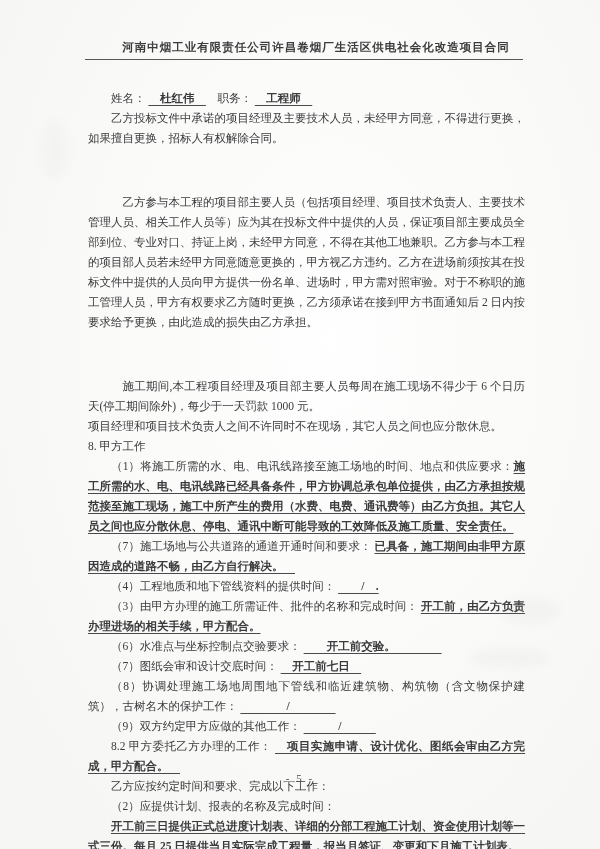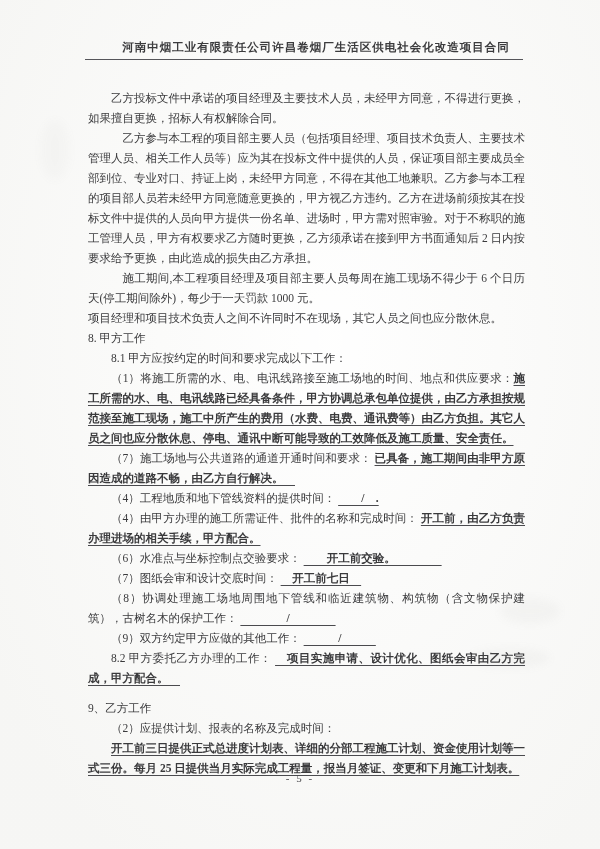--- a/index.html
+++ b/index.html
@@ -45,21 +45,21 @@
     text-align: justify;
   }
   .para {
     margin: 0;
     font-size: 11.5px;
     line-height: 20px;
     color: #3a3a3c;
   }
   .para.i0 { text-indent: 0; }
   .para.i2 { text-indent: 2em; }
-  .para.i3 { text-indent: 3em; }
+  .para.i3 { text-indent: 3em; margin-top: 44px; }
   .para.gap { margin-top: 10px; }
   .seg { white-space: pre-wrap; }
   .seg.fill {
     font-weight: bold;
     text-decoration: underline;
     text-decoration-color: #4a4a4e;
     text-decoration-thickness: 1px;
     text-underline-offset: 3px;
   }
   .page-number {
@@ -86,36 +86,36 @@
   .smudge.s3 { top: 120px; left: 40px;  width: 30px; height: 60px; opacity: 0.04; }
 </style>
 </head>
 <body>
 
 <div class="page">
   <div class="header-title">河南中烟工业有限责任公司许昌卷烟厂生活区供电社会化改造项目合同</div>
   <div class="header-rule"></div>
 
   <div class="doc-body">
+      <p class="para i2"><span class="seg">姓名： </span><span class="seg fill">　杜红伟　</span><span class="seg">　职务： </span><span class="seg fill">　工程师　</span></p>
       <p class="para i2"><span class="seg">乙方投标文件中承诺的项目经理及主要技术人员，未经甲方同意，不得进行更换，如果擅自更换，招标人有权解除合同。</span></p>
       <p class="para i3"><span class="seg">乙方参与本工程的项目部主要人员（包括项目经理、项目技术负责人、主要技术管理人员、相关工作人员等）应为其在投标文件中提供的人员，保证项目部主要成员全部到位、专业对口、持证上岗，未经甲方同意，不得在其他工地兼职。乙方参与本工程的项目部人员若未经甲方同意随意更换的，甲方视乙方违约。乙方在进场前须按其在投标文件中提供的人员向甲方提供一份名单、进场时，甲方需对照审验。对于不称职的施工管理人员，甲方有权要求乙方随时更换，乙方须承诺在接到甲方书面通知后 2 日内按要求给予更换，由此造成的损失由乙方承担。</span></p>
       <p class="para i3"><span class="seg">施工期间,本工程项目经理及项目部主要人员每周在施工现场不得少于 6 个日历天(停工期间除外)，每少于一天罚款 1000 元。</span></p>
       <p class="para i0"><span class="seg">项目经理和项目技术负责人之间不许同时不在现场，其它人员之间也应分散休息。</span></p>
       <p class="para i0"><span class="seg">8. 甲方工作</span></p>
-      <p class="para i2"><span class="seg">8.1 甲方应按约定的时间和要求完成以下工作：</span></p>
       <p class="para i2"><span class="seg">（1）将施工所需的水、电、电讯线路接至施工场地的时间、地点和供应要求：</span><span class="seg fill">施工所需的水、电、电讯线路已经具备条件，甲方协调总承包单位提供，由乙方承担按规范接至施工现场，施工中所产生的费用（水费、电费、通讯费等）由乙方负担。其它人员之间也应分散休息、停电、通讯中断可能导致的工效降低及施工质量、安全责任。</span></p>
       <p class="para i2"><span class="seg">（7）施工场地与公共道路的通道开通时间和要求： </span><span class="seg fill">已具备，施工期间由非甲方原因造成的道路不畅，由乙方自行解决。　</span></p>
       <p class="para i2"><span class="seg">（4）工程地质和地下管线资料的提供时间： </span><span class="seg fill">　　/　.</span></p>
-      <p class="para i2"><span class="seg">（4）由甲方办理的施工所需证件、批件的名称和完成时间： </span><span class="seg fill">开工前，由乙方负责办理进场的相关手续，甲方配合。</span></p>
+      <p class="para i2"><span class="seg">（3）由甲方办理的施工所需证件、批件的名称和完成时间： </span><span class="seg fill">开工前，由乙方负责办理进场的相关手续，甲方配合。</span></p>
       <p class="para i2"><span class="seg">（6）水准点与坐标控制点交验要求： </span><span class="seg fill">　　开工前交验。　　　　</span></p>
       <p class="para i2"><span class="seg">（7）图纸会审和设计交底时间： </span><span class="seg fill">　开工前七日　</span></p>
       <p class="para i2"><span class="seg">（8）协调处理施工场地周围地下管线和临近建筑物、构筑物（含文物保护建筑），古树名木的保护工作： </span><span class="seg fill">　　　　/　　　　</span></p>
       <p class="para i2"><span class="seg">（9）双方约定甲方应做的其他工作： </span><span class="seg fill">　　　/　　　</span></p>
       <p class="para i2"><span class="seg">8.2 甲方委托乙方办理的工作： </span><span class="seg fill">　项目实施申请、设计优化、图纸会审由乙方完成，甲方配合。　</span></p>
-      <p class="para i0 gap"><span class="seg">9、乙方工作</span></p>
+      <p class="para i2"><span class="seg">乙方应按约定时间和要求、完成以下工作：</span></p>
       <p class="para i2"><span class="seg">（2）应提供计划、报表的名称及完成时间：</span></p>
       <p class="para i2"><span class="seg fill">开工前三日提供正式总进度计划表、详细的分部工程施工计划、资金使用计划等一式三份。每月 25 日提供当月实际完成工程量，报当月签证、变更和下月施工计划表。</span></p>
     </div>
 
   <div class="page-number">- 5 -</div>
 
   <div class="smudge s1"></div>
   <div class="smudge s2"></div>
   <div class="smudge s3"></div>
 </div>

